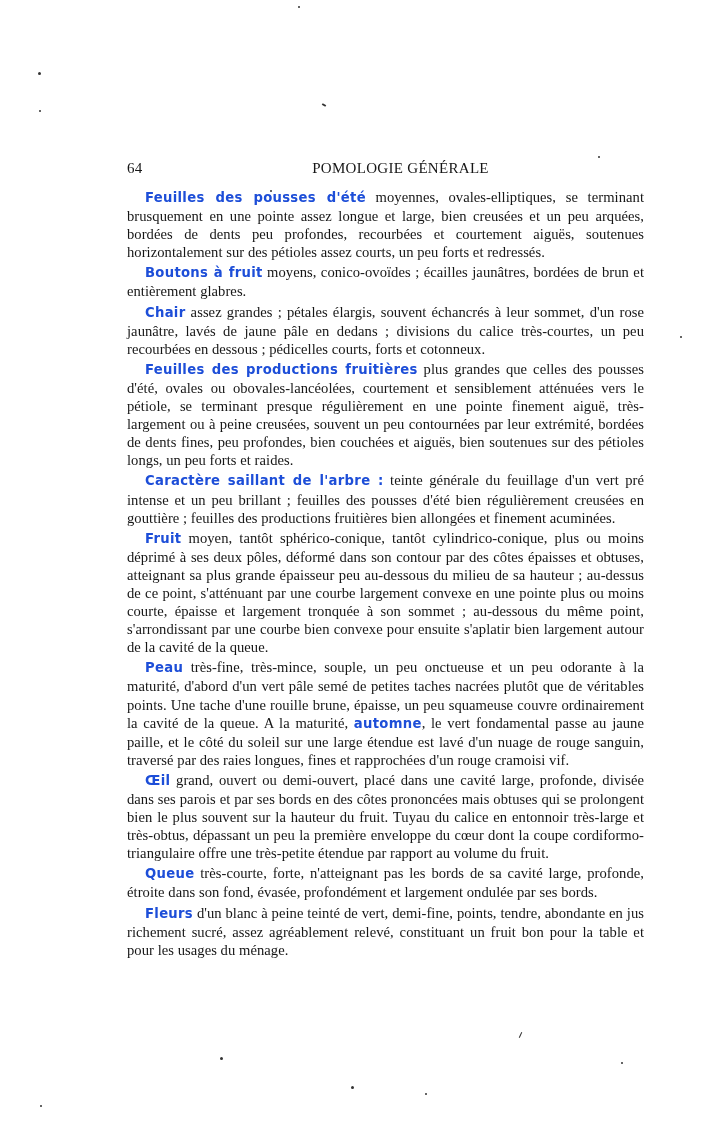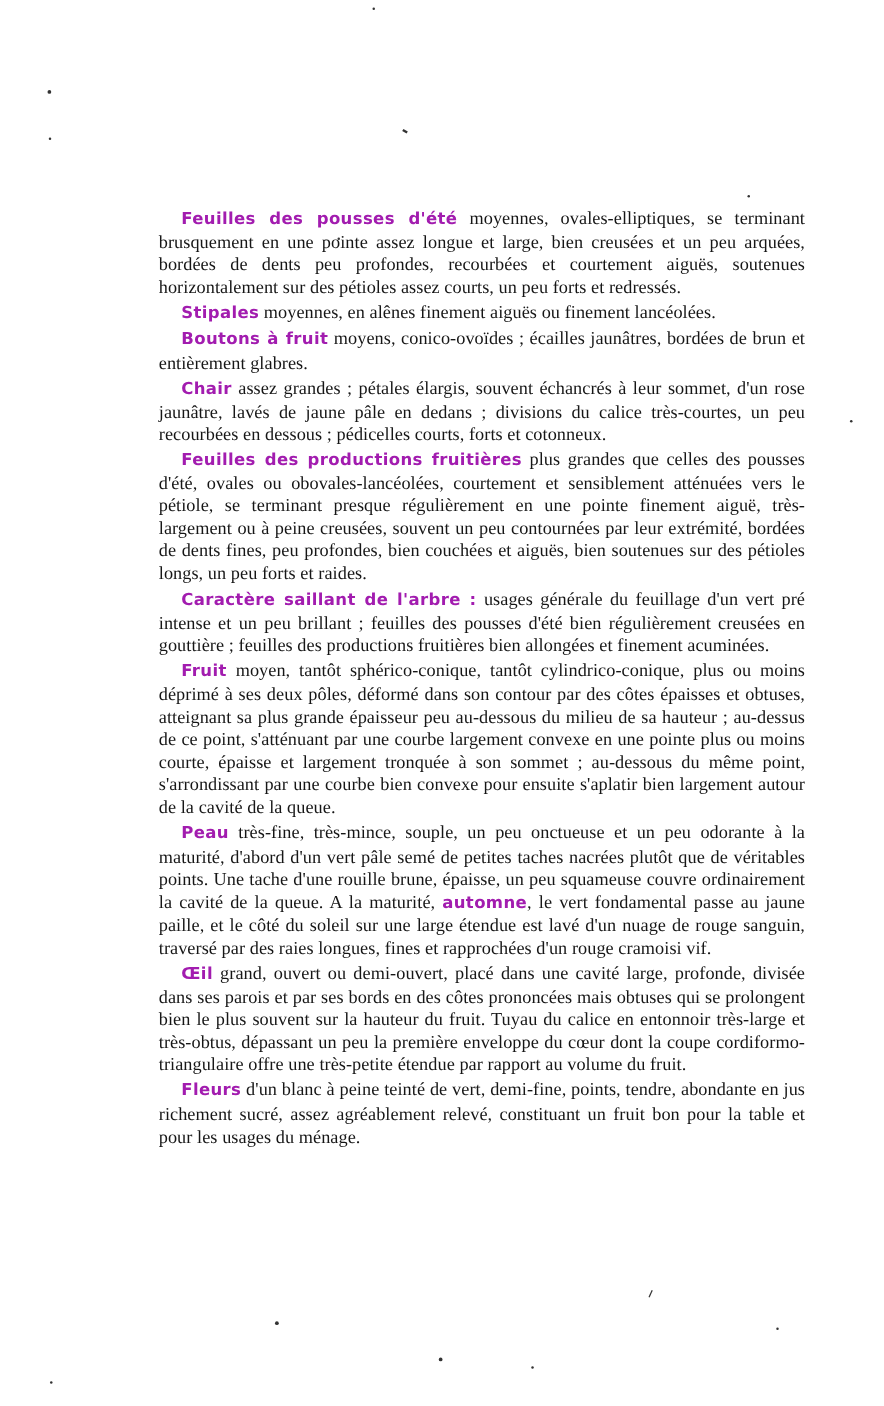--- a/index.html
+++ b/index.html
@@ -51,21 +51,21 @@
     }
     .para {
       margin: 0 0 2px 0;
       text-indent: 18px;
     }
     .lead {
       font-family: "DejaVu Sans", "Liberation Sans", sans-serif;
       font-weight: bold;
       font-size: 13.2px;
       letter-spacing: 0.3px;
-      color: #a21caf;
+      color: #1d4ed8;
     }
     .speck {
       position: absolute;
       background: #333;
       border-radius: 50%;
     }
   </style>
 </head>
 <body>
 
@@ -77,36 +77,40 @@
 <div class="speck" style="left:270px;top:190px;width:2px;height:2px;"></div>
 <div class="speck" style="left:680px;top:336px;width:2px;height:2px;"></div>
 <div class="speck" style="left:520px;top:1032px;width:1px;height:6px;border-radius:0;transform:rotate(25deg);"></div>
 <div class="speck" style="left:220px;top:1057px;width:3px;height:3px;"></div>
 <div class="speck" style="left:351px;top:1086px;width:3px;height:3px;"></div>
 <div class="speck" style="left:425px;top:1093px;width:2px;height:2px;"></div>
 <div class="speck" style="left:621px;top:1062px;width:2px;height:2px;"></div>
 <div class="speck" style="left:40px;top:1105px;width:2px;height:2px;"></div>
 
 <div class="page">
+  <div class="running-head">
+    <span class="page-number">64</span>
+    <span class="head-title">POMOLOGIE GÉNÉRALE</span>
+  </div>
 
   <div class="body-text">
     <p class="para"><span class="lead">Feuilles des pousses d'été</span><span> moyennes, ovales-elliptiques, se terminant brusquement en une pointe assez longue et large, bien creusées et un peu arquées, bordées de dents peu profondes, recourbées et courtement aiguës, soutenues horizontalement sur des pétioles assez courts, un peu forts et redressés.</span></p>
 
-    <p class="para"><span class="lead">Stipales</span><span> moyennes, en alênes finement aiguës ou finement lancéolées.</span></p>
 
     <p class="para"><span class="lead">Boutons à fruit</span><span> moyens, conico-ovoïdes ; écailles jaunâtres, bordées de brun et entièrement glabres.</span></p>
 
     <p class="para"><span class="lead">Chair</span><span> assez grandes ; pétales élargis, souvent échancrés à leur sommet, d'un rose jaunâtre, lavés de jaune pâle en dedans ; divisions du calice très-courtes, un peu recourbées en dessous ; pédicelles courts, forts et cotonneux.</span></p>
 
     <p class="para"><span class="lead">Feuilles des productions fruitières</span><span> plus grandes que celles des pousses d'été, ovales ou obovales-lancéolées, courtement et sensiblement atténuées vers le pétiole, se terminant presque régulièrement en une pointe finement aiguë, très-largement ou à peine creusées, souvent un peu contournées par leur extrémité, bordées de dents fines, peu profondes, bien couchées et aiguës, bien soutenues sur des pétioles longs, un peu forts et raides.</span></p>
 
-    <p class="para"><span class="lead">Caractère saillant de l'arbre :</span><span> usages générale du feuillage d'un vert pré intense et un peu brillant ; feuilles des pousses d'été bien régulièrement creusées en gouttière ; feuilles des productions fruitières bien allongées et finement acuminées.</span></p>
+    <p class="para"><span class="lead">Caractère saillant de l'arbre :</span><span> teinte générale du feuillage d'un vert pré intense et un peu brillant ; feuilles des pousses d'été bien régulièrement creusées en gouttière ; feuilles des productions fruitières bien allongées et finement acuminées.</span></p>
 
     <p class="para"><span class="lead">Fruit</span><span> moyen, tantôt sphérico-conique, tantôt cylindrico-conique, plus ou moins déprimé à ses deux pôles, déformé dans son contour par des côtes épaisses et obtuses, atteignant sa plus grande épaisseur peu au-dessous du milieu de sa hauteur ; au-dessus de ce point, s'atténuant par une courbe largement convexe en une pointe plus ou moins courte, épaisse et largement tronquée à son sommet ; au-dessous du même point, s'arrondissant par une courbe bien convexe pour ensuite s'aplatir bien largement autour de la cavité de la queue.</span></p>
 
     <p class="para"><span class="lead">Peau</span><span> très-fine, très-mince, souple, un peu onctueuse et un peu odorante à la maturité, d'abord d'un vert pâle semé de petites taches nacrées plutôt que de véritables points. Une tache d'une rouille brune, épaisse, un peu squameuse couvre ordinairement la cavité de la queue. A la maturité, </span><span class="lead">automne</span><span>, le vert fondamental passe au jaune paille, et le côté du soleil sur une large étendue est lavé d'un nuage de rouge sanguin, traversé par des raies longues, fines et rapprochées d'un rouge cramoisi vif.</span></p>
 
     <p class="para"><span class="lead">Œil</span><span> grand, ouvert ou demi-ouvert, placé dans une cavité large, profonde, divisée dans ses parois et par ses bords en des côtes prononcées mais obtuses qui se prolongent bien le plus souvent sur la hauteur du fruit. Tuyau du calice en entonnoir très-large et très-obtus, dépassant un peu la première enveloppe du cœur dont la coupe cordiformo-triangulaire offre une très-petite étendue par rapport au volume du fruit.</span></p>
 
+    <p class="para"><span class="lead">Queue</span><span> très-courte, forte, n'atteignant pas les bords de sa cavité large, profonde, étroite dans son fond, évasée, profondément et largement ondulée par ses bords.</span></p>
 
     <p class="para"><span class="lead">Fleurs</span><span> d'un blanc à peine teinté de vert, demi-fine, points, tendre, abondante en jus richement sucré, assez agréablement relevé, constituant un fruit bon pour la table et pour les usages du ménage.</span></p>
   </div>
 </div>
 
 </body></html>

